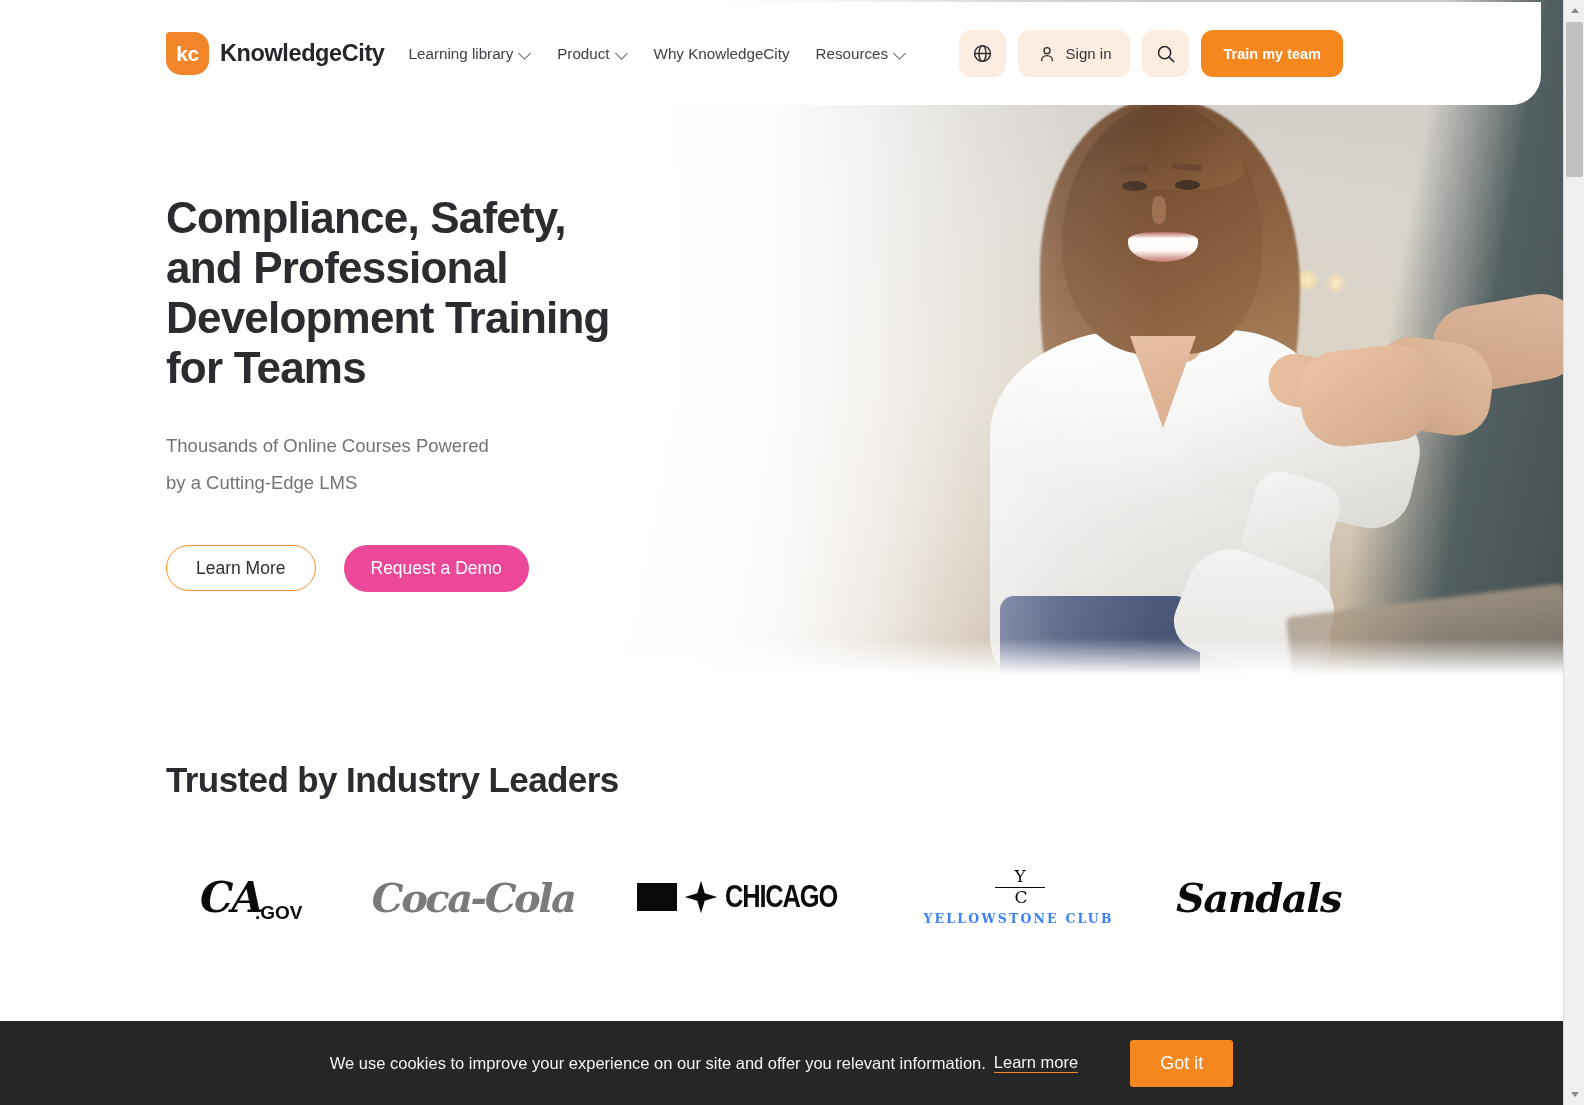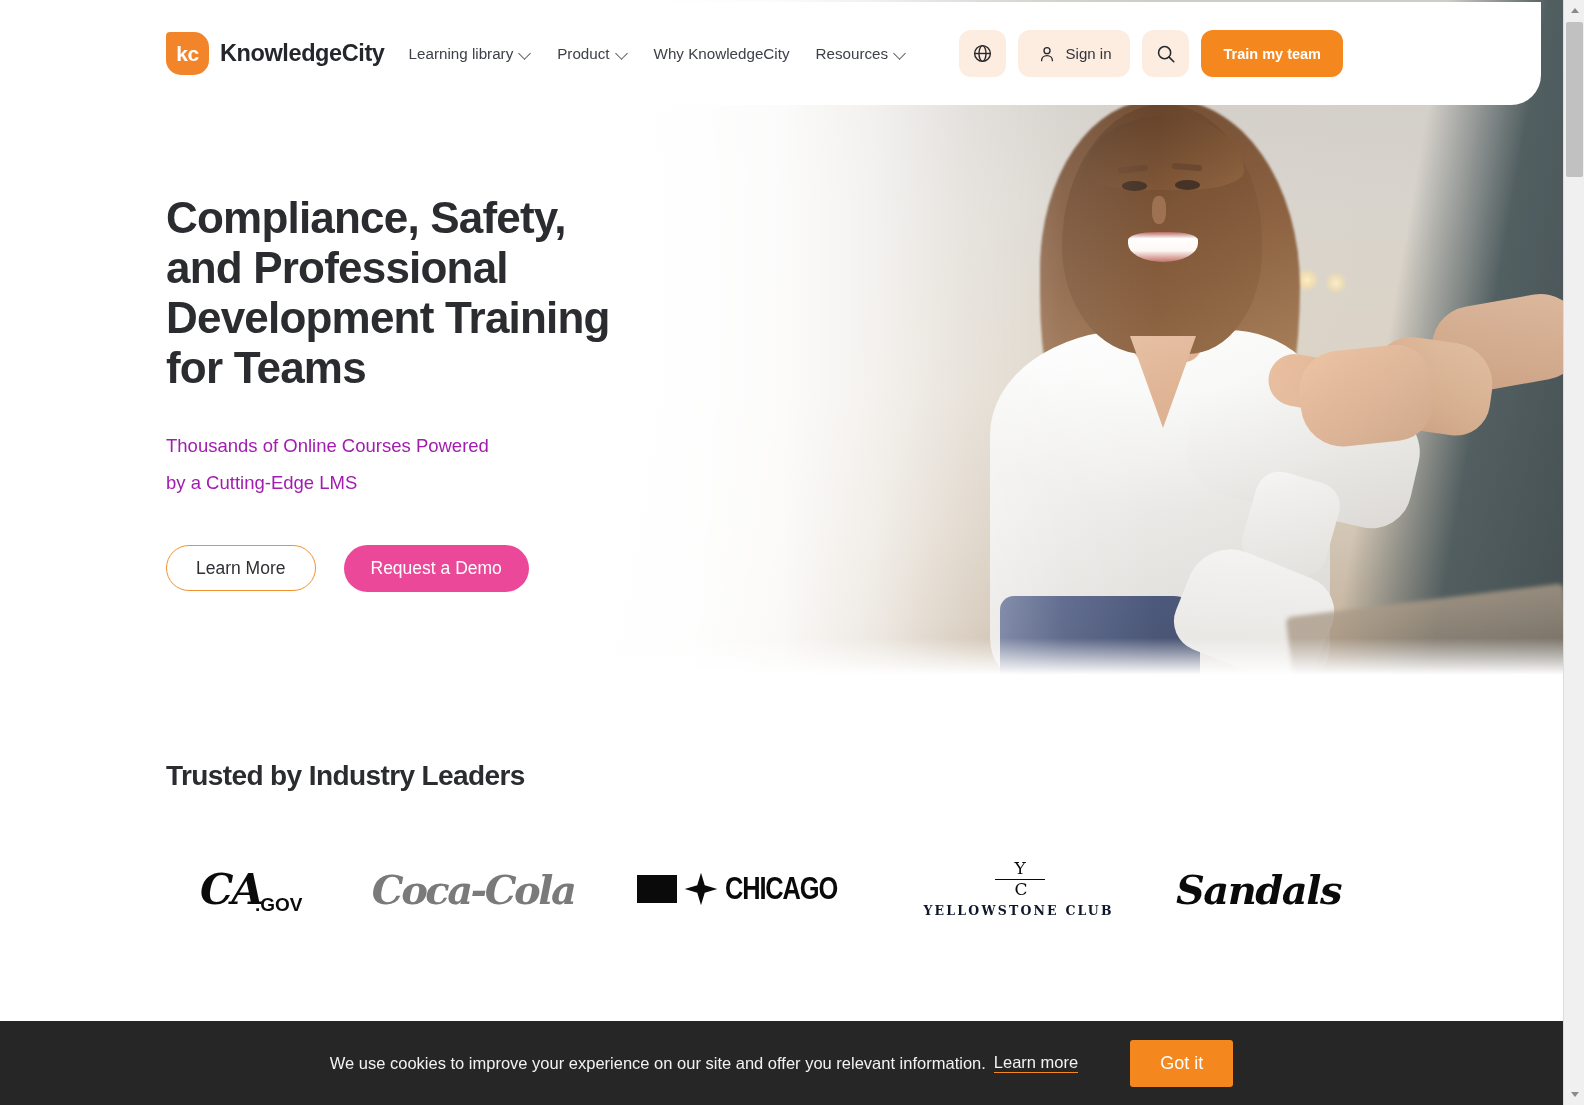--- a/index.html
+++ b/index.html
@@ -177,39 +177,39 @@
     font-size:14.5px; font-weight:600; cursor:pointer; white-space:nowrap;
   }
 
   
   .hero-text { position:absolute; left:166px; top:193px; z-index:10; }
   .hero-title {
     font-size:44px; line-height:50px; font-weight:700; color:#2B2C30;
     letter-spacing:-.8px; white-space:pre-line;
   }
   .hero-sub {
-    margin-top:34px; font-size:18.5px; line-height:37px; color:#a21caf;
+    margin-top:34px; font-size:18.5px; line-height:37px; color:#737373;
     white-space:pre-line;
   }
   .hero-cta { display:flex; gap:28px; margin-top:44px; }
   .btn-outline {
     border:1.6px solid #F0912F; border-radius:26px; height:46px; padding:0 29px;
     display:flex; align-items:center; justify-content:center;
     font-size:17.5px; color:#2E3035; background:#fff; cursor:pointer;
   }
   .btn-solid {
     background:#ec4899; border-radius:26px; height:47px; padding:0 27px;
     display:flex; align-items:center; justify-content:center;
     font-size:17.5px; color:#fff; cursor:pointer;
   }
 
   
   .trusted { position:absolute; left:0; top:760px; width:1541px; z-index:10; }
   .trusted-title {
-    margin-left:166px; font-size:28px; font-weight:700; color:#2B2C30; letter-spacing:-.6px;
+    margin-left:166px; font-size:35px; font-weight:700; color:#2B2C30; letter-spacing:-.6px;
   }
   .logos {
     margin-top:62px; display:flex; align-items:center;
     padding:0 200px 0 200px; justify-content:space-between;
   }
   .logo-cell { display:flex; align-items:center; justify-content:center; height:70px; }
   .lg-cagov {
     font-family:"DejaVu Serif", serif; font-style:italic; font-weight:700;
     font-size:42px; color:#0b0b0b; letter-spacing:-2px; position:relative;
   }
@@ -228,21 +228,21 @@
     font-family:"Liberation Sans", sans-serif; font-weight:700; font-size:31px;
     color:#0a0a0a; letter-spacing:-1.4px; transform:scaleX(.82); transform-origin:left center;
   }
   .lg-yc { display:flex; flex-direction:column; align-items:center; gap:3px; }
   .yc-mark { font-family:"DejaVu Serif", serif; font-size:15px; color:#0a0a0a; line-height:1; position:relative; width:60px; height:40px; }
   .yc-y { position:absolute; left:26px; top:0; font-size:17px; }
   .yc-c { position:absolute; left:26px; top:21px; font-size:17px; }
   .yc-line { position:absolute; left:6px; top:19px; width:50px; height:1.4px; background:#0a0a0a; }
   .yc-word {
     font-family:"DejaVu Serif", serif; font-size:12.5px; font-weight:700;
-    color:#0f172a; letter-spacing:2.2px;
+    color:#3b82f6; letter-spacing:2.2px;
   }
   .lg-sandals {
     font-family:"DejaVu Serif", serif; font-style:italic; font-weight:700;
     font-size:40px; color:#0a0a0a; letter-spacing:-1.5px;
   }
 
   
   .cookie {
     position:absolute; left:0; bottom:0; width:1563px; height:84px;
     background:#262626; display:flex; align-items:center; justify-content:center;

